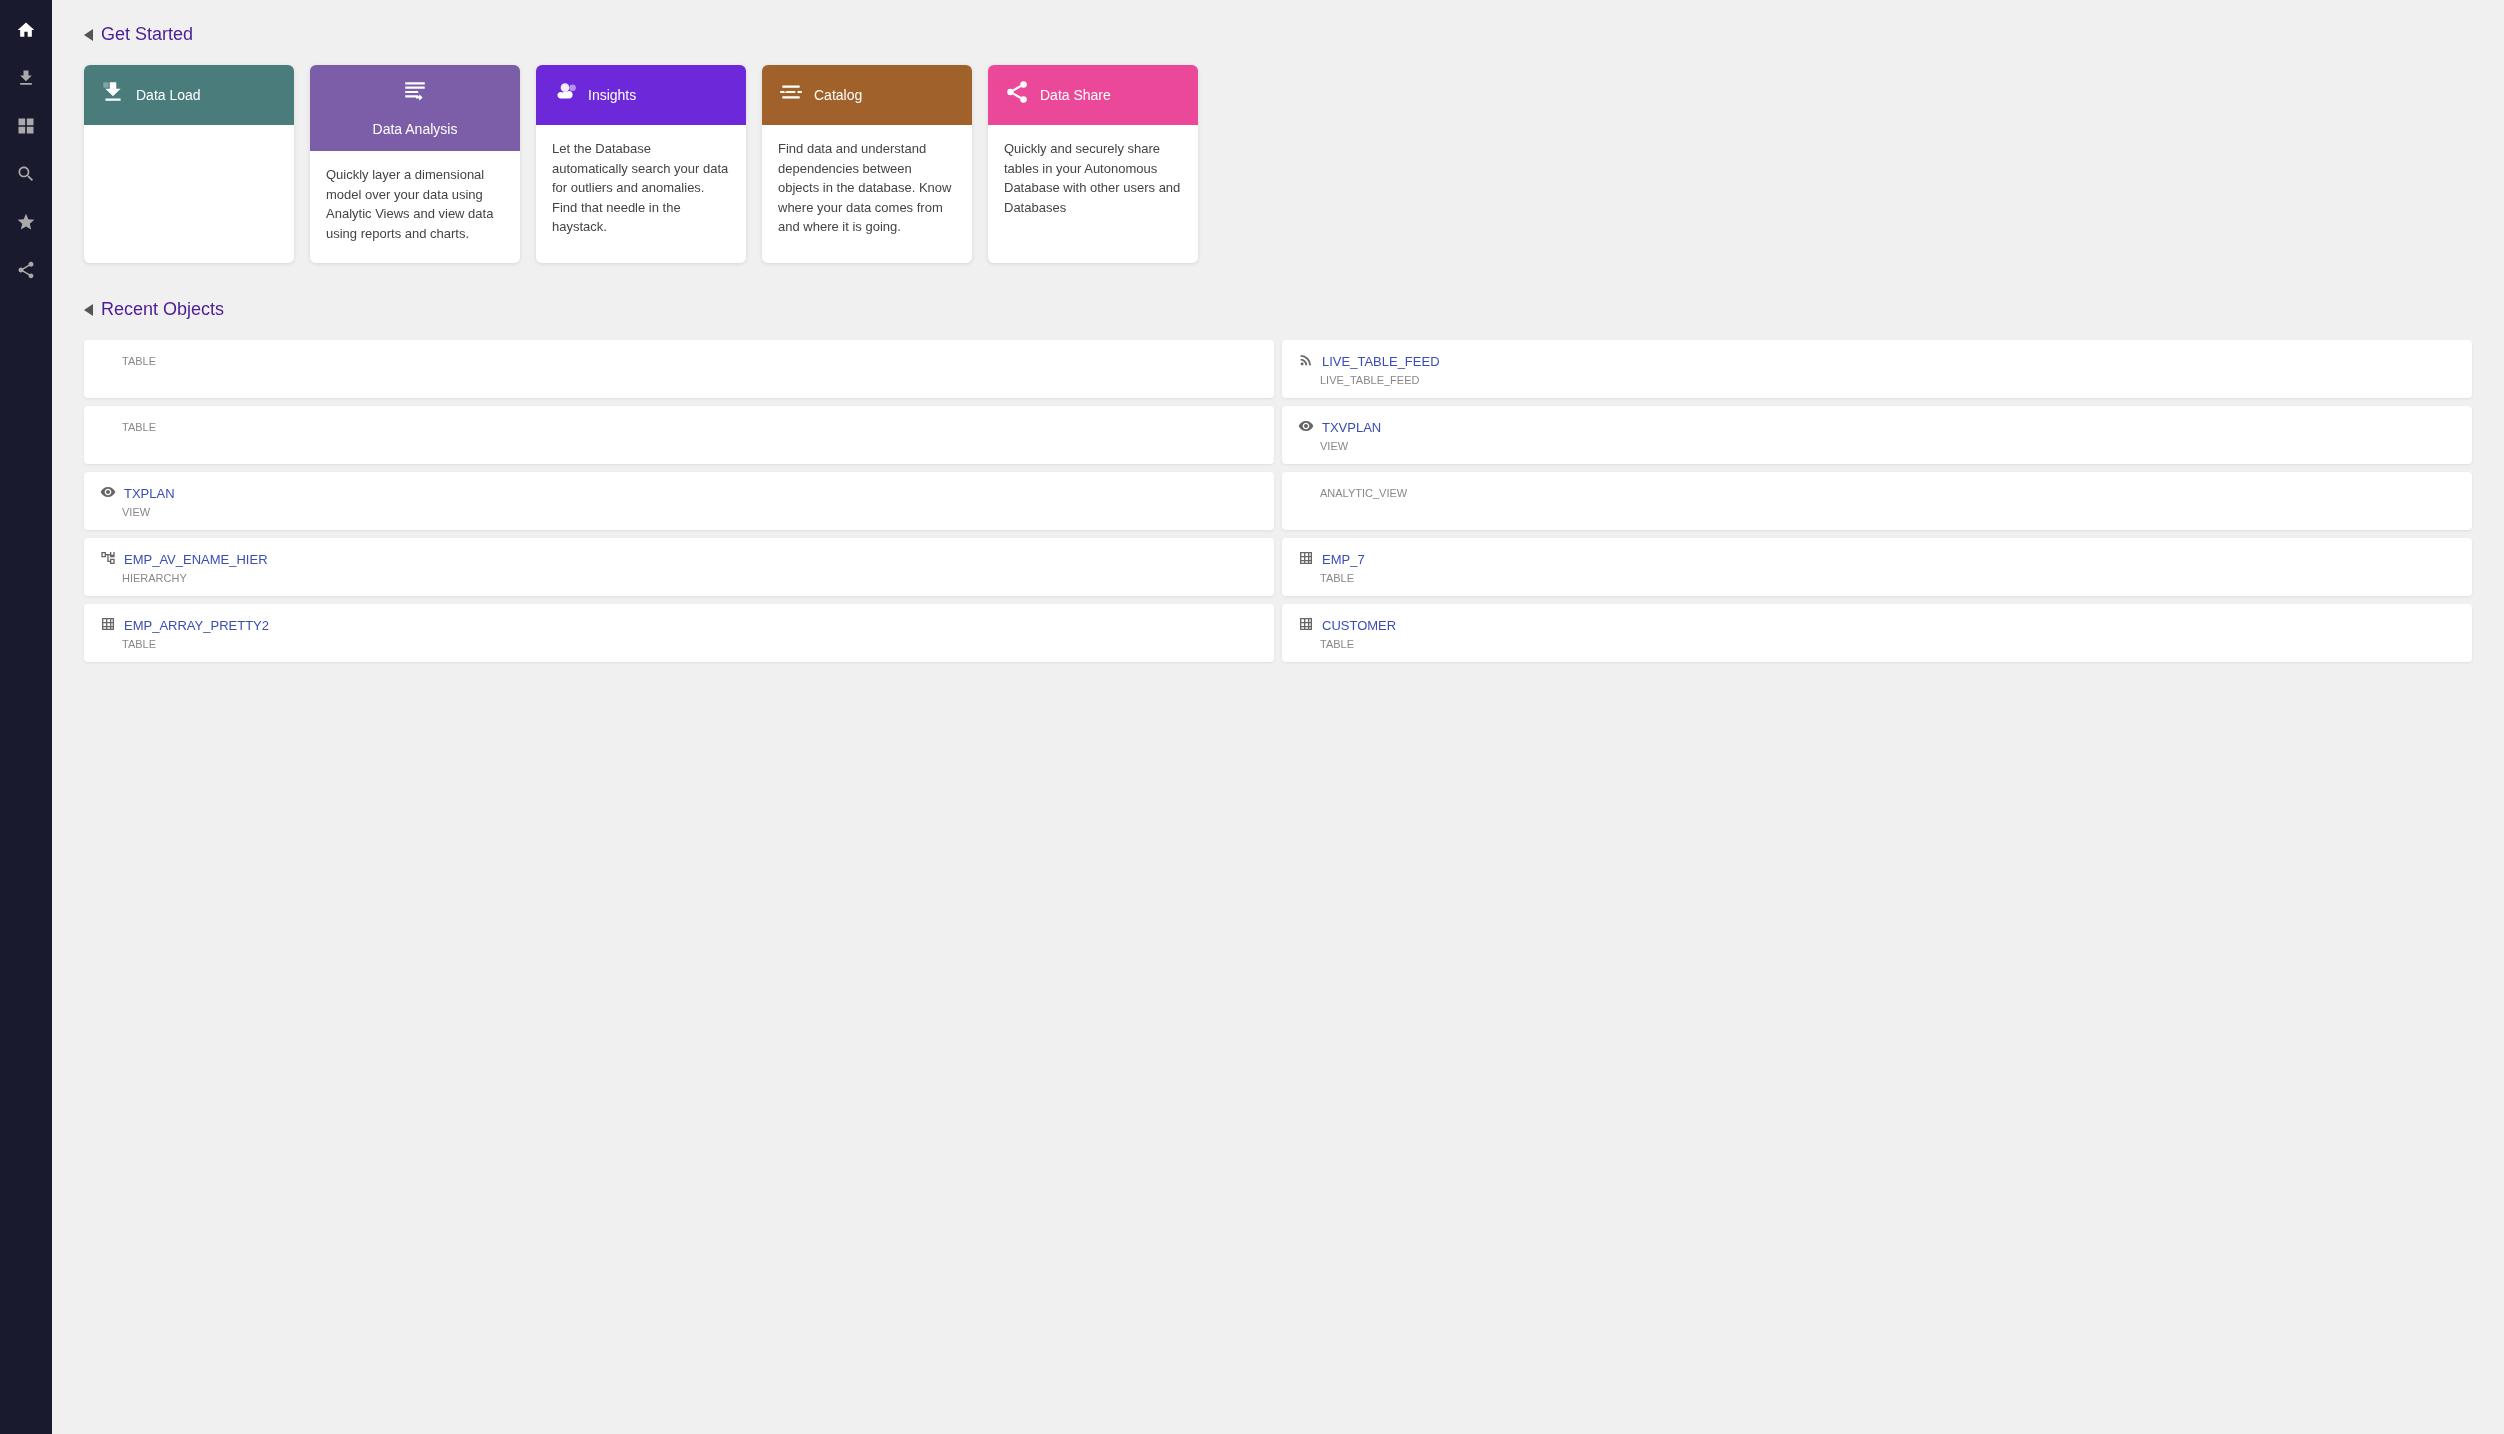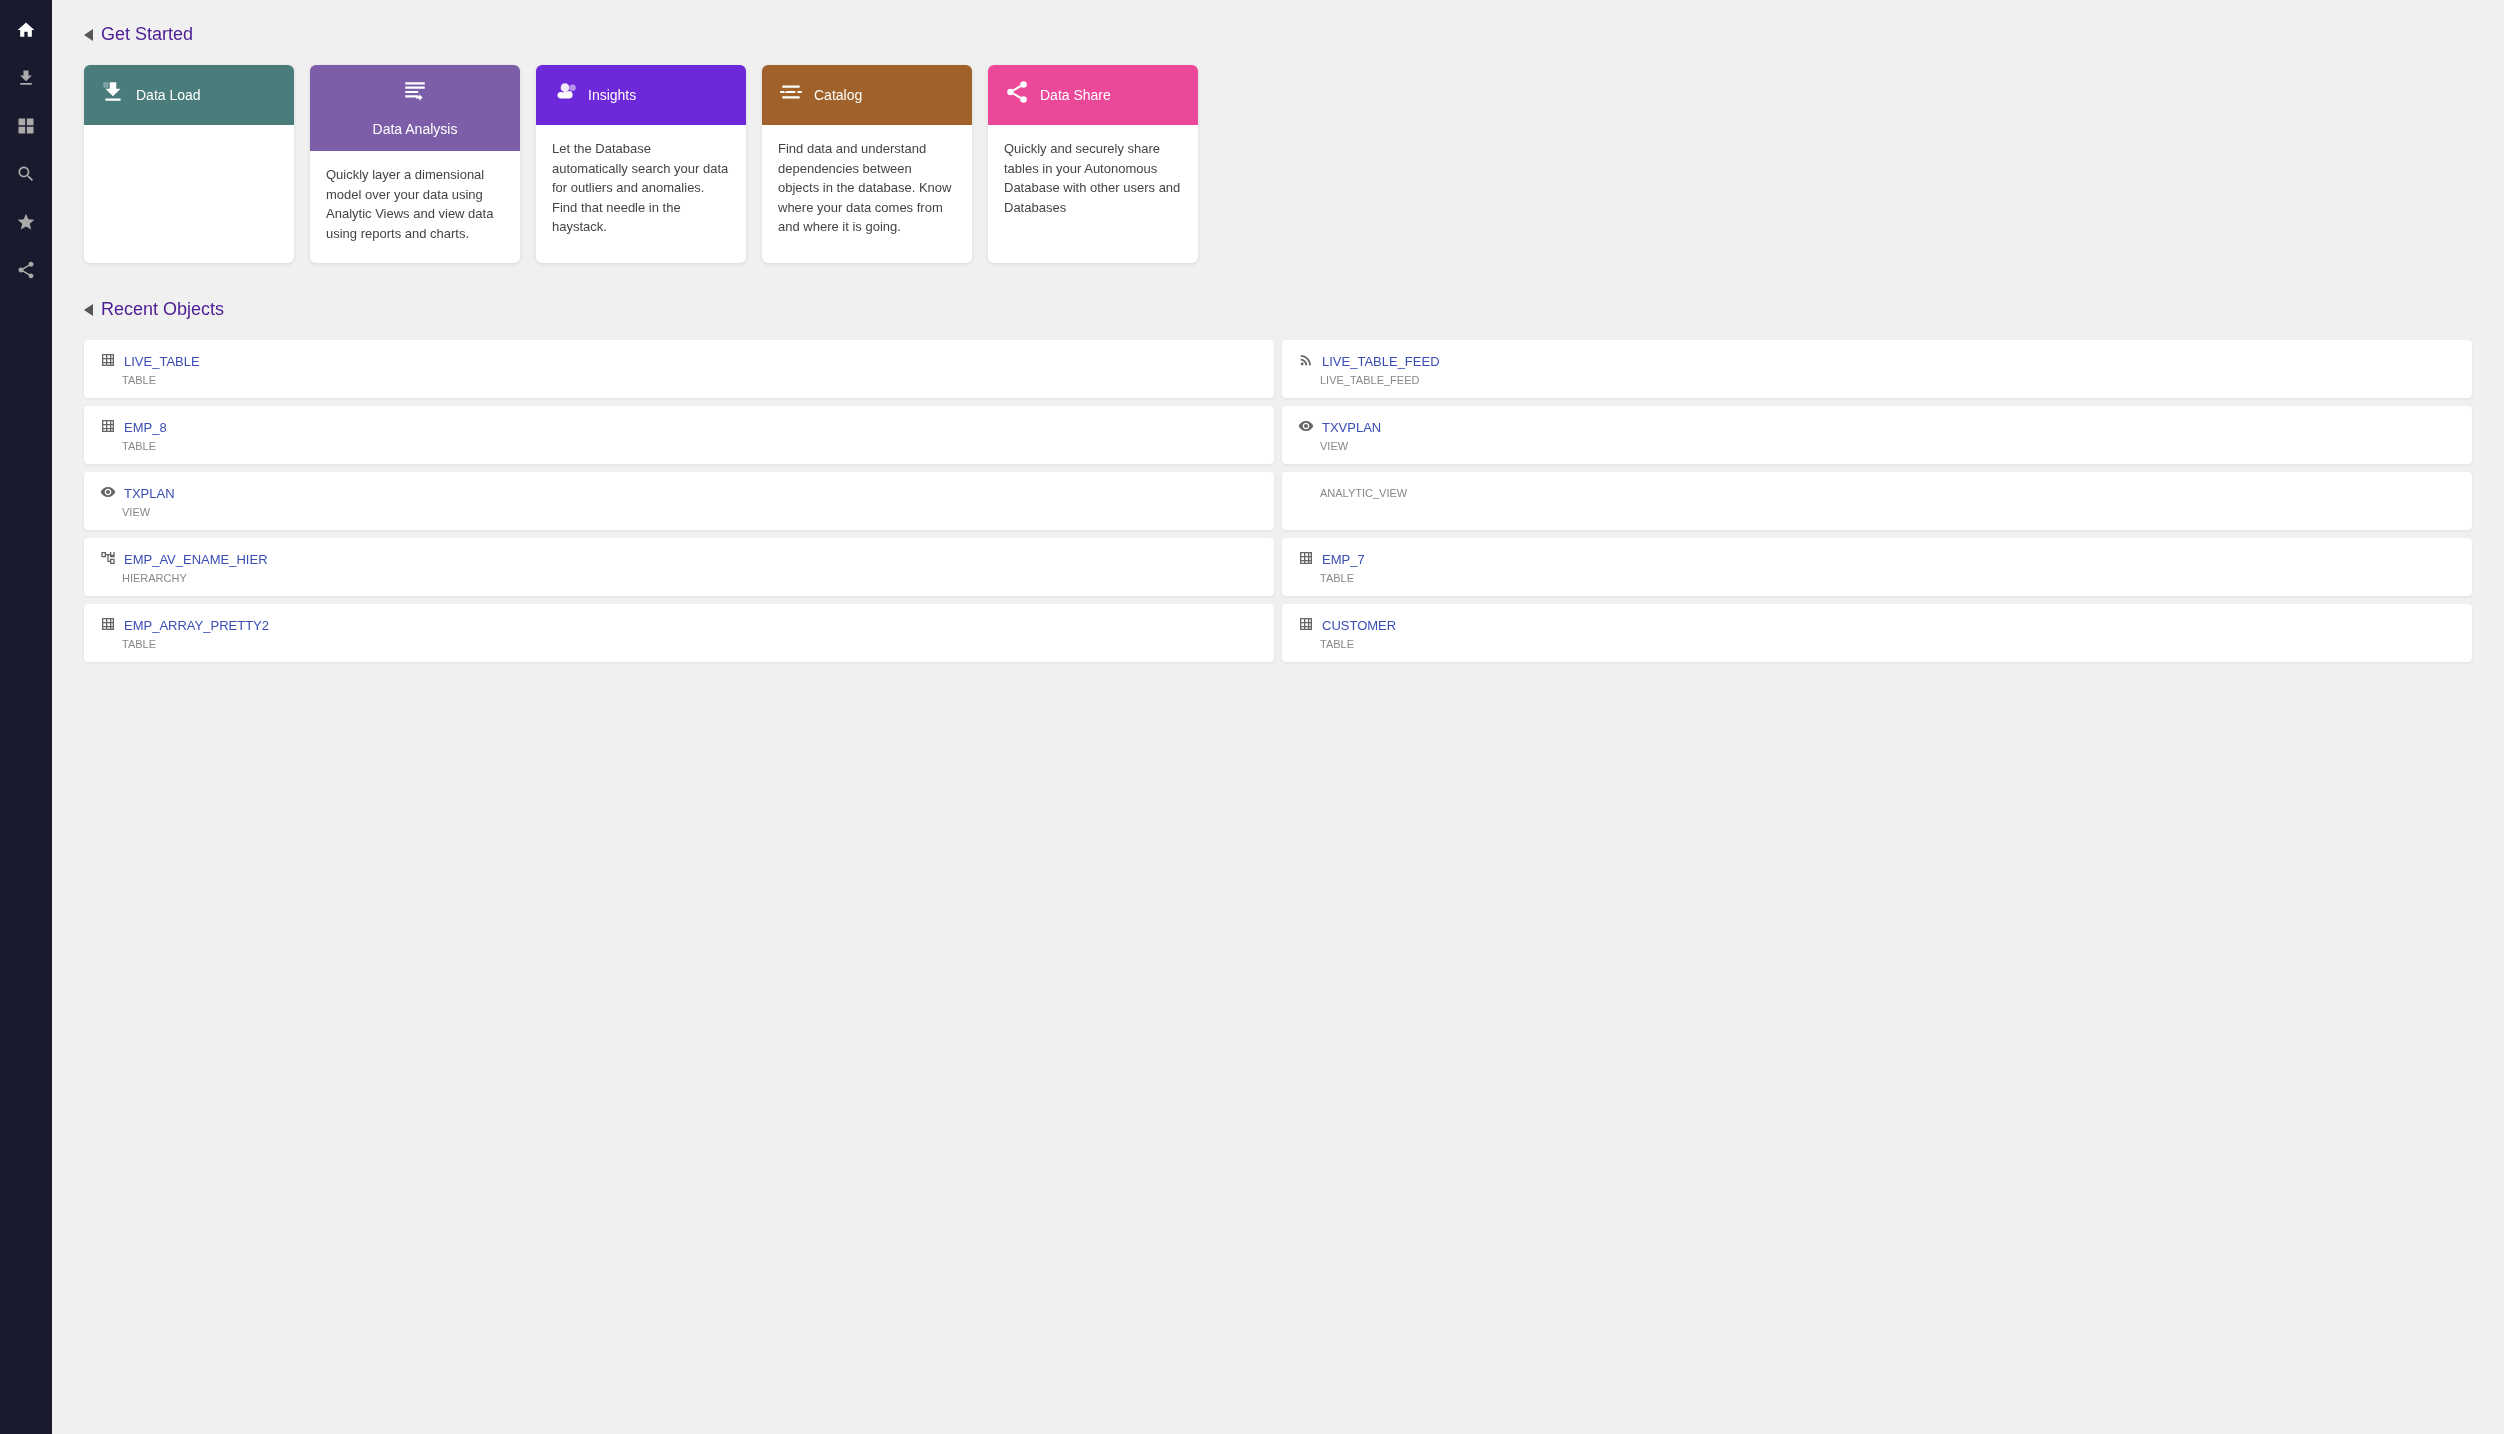--- a/index.html
+++ b/index.html
@@ -265,126 +265,110 @@
 
   <div>
     <div class="section-header">
       <span class="triangle-icon"></span>
       <span>Recent Objects</span>
     </div>
 
     <div class="recent-grid">
 
       <div class="recent-item">
+        <div class="recent-item-type">TABLE</div>
+      </div>
+
+      <div class="recent-item">
+        <div class="recent-item-name">
+          <span class="obj-icon">
+            <svg width="16" height="16" viewBox="0 0 24 24" fill="#666">
+                <path d="M6.18 15.64a2.18 2.18 0 0 1 2.18 2.18C8.36 19.01 7.38 20 6.18 20C4.98 20 4 19.01 4 17.82a2.18 2.18 0 0 1 2.18-2.18M4 4.44A15.56 15.56 0 0 1 19.56 20h-2.83A12.73 12.73 0 0 0 4 7.27V4.44m0 5.66a9.9 9.9 0 0 1 9.9 9.9h-2.83A7.07 7.07 0 0 0 4 12.93V10.1z"></path>
+              </svg>
+          </span>
+          <span>LIVE_TABLE_FEED</span>
+        </div>
+        <div class="recent-item-type">LIVE_TABLE_FEED</div>
+      </div>
+
+      <div class="recent-item">
+        <div class="recent-item-type">TABLE</div>
+      </div>
+
+      <div class="recent-item">
+        <div class="recent-item-name">
+          <span class="obj-icon">
+            <svg width="16" height="16" viewBox="0 0 24 24" fill="#666">
+                <path d="M12 4.5C7 4.5 2.73 7.61 1 12c1.73 4.39 6 7.5 11 7.5s9.27-3.11 11-7.5c-1.73-4.39-6-7.5-11-7.5zM12 17c-2.76 0-5-2.24-5-5s2.24-5 5-5 5 2.24 5 5-2.24 5-5 5zm0-8c-1.66 0-3 1.34-3 3s1.34 3 3 3 3-1.34 3-3-1.34-3-3-3z"></path>
+              </svg>
+          </span>
+          <span>TXVPLAN</span>
+        </div>
+        <div class="recent-item-type">VIEW</div>
+      </div>
+
+      <div class="recent-item">
+        <div class="recent-item-name">
+          <span class="obj-icon">
+            <svg width="16" height="16" viewBox="0 0 24 24" fill="#666">
+                <path d="M12 4.5C7 4.5 2.73 7.61 1 12c1.73 4.39 6 7.5 11 7.5s9.27-3.11 11-7.5c-1.73-4.39-6-7.5-11-7.5zM12 17c-2.76 0-5-2.24-5-5s2.24-5 5-5 5 2.24 5 5-2.24 5-5 5zm0-8c-1.66 0-3 1.34-3 3s1.34 3 3 3 3-1.34 3-3-1.34-3-3-3z"></path>
+              </svg>
+          </span>
+          <span>TXPLAN</span>
+        </div>
+        <div class="recent-item-type">VIEW</div>
+      </div>
+
+      <div class="recent-item">
+        <div class="recent-item-type">ANALYTIC_VIEW</div>
+      </div>
+
+      <div class="recent-item">
+        <div class="recent-item-name">
+          <span class="obj-icon">
+            <svg width="16" height="16" viewBox="0 0 24 24" fill="#666">
+                <path d="M22 11V3h-7v3H9V3H2v8h7V8h2v10h4v3h7v-8h-7v3h-2V8h2v3h7zM7 9H4V5h3v4zm10 6h3v4h-3v-4zm0-12h3v4h-3V3z"></path>
+              </svg>
+          </span>
+          <span>EMP_AV_ENAME_HIER</span>
+        </div>
+        <div class="recent-item-type">HIERARCHY</div>
+      </div>
+
+      <div class="recent-item">
         <div class="recent-item-name">
           <span class="obj-icon">
             <svg width="16" height="16" viewBox="0 0 24 24" fill="#666">
                 <path d="M3 3h18v18H3V3zm2 2v4h4V5H5zm6 0v4h4V5h-4zm6 0v4h2V5h-2zM5 11v4h4v-4H5zm6 0v4h4v-4h-4zm6 0v4h2v-4h-2zM5 17v2h4v-2H5zm6 0v2h4v-2h-4zm6 0v2h2v-2h-2z"></path>
               </svg>
           </span>
-          <span>LIVE_TABLE</span>
-        </div>
-        <div class="recent-item-type">TABLE</div>
-      </div>
-
-      <div class="recent-item">
-        <div class="recent-item-name">
-          <span class="obj-icon">
-            <svg width="16" height="16" viewBox="0 0 24 24" fill="#666">
-                <path d="M6.18 15.64a2.18 2.18 0 0 1 2.18 2.18C8.36 19.01 7.38 20 6.18 20C4.98 20 4 19.01 4 17.82a2.18 2.18 0 0 1 2.18-2.18M4 4.44A15.56 15.56 0 0 1 19.56 20h-2.83A12.73 12.73 0 0 0 4 7.27V4.44m0 5.66a9.9 9.9 0 0 1 9.9 9.9h-2.83A7.07 7.07 0 0 0 4 12.93V10.1z"></path>
-              </svg>
-          </span>
-          <span>LIVE_TABLE_FEED</span>
-        </div>
-        <div class="recent-item-type">LIVE_TABLE_FEED</div>
+          <span>EMP_7</span>
+        </div>
+        <div class="recent-item-type">TABLE</div>
       </div>
 
       <div class="recent-item">
         <div class="recent-item-name">
           <span class="obj-icon">
             <svg width="16" height="16" viewBox="0 0 24 24" fill="#666">
                 <path d="M3 3h18v18H3V3zm2 2v4h4V5H5zm6 0v4h4V5h-4zm6 0v4h2V5h-2zM5 11v4h4v-4H5zm6 0v4h4v-4h-4zm6 0v4h2v-4h-2zM5 17v2h4v-2H5zm6 0v2h4v-2h-4zm6 0v2h2v-2h-2z"></path>
               </svg>
           </span>
-          <span>EMP_8</span>
-        </div>
-        <div class="recent-item-type">TABLE</div>
-      </div>
-
-      <div class="recent-item">
-        <div class="recent-item-name">
-          <span class="obj-icon">
-            <svg width="16" height="16" viewBox="0 0 24 24" fill="#666">
-                <path d="M12 4.5C7 4.5 2.73 7.61 1 12c1.73 4.39 6 7.5 11 7.5s9.27-3.11 11-7.5c-1.73-4.39-6-7.5-11-7.5zM12 17c-2.76 0-5-2.24-5-5s2.24-5 5-5 5 2.24 5 5-2.24 5-5 5zm0-8c-1.66 0-3 1.34-3 3s1.34 3 3 3 3-1.34 3-3-1.34-3-3-3z"></path>
-              </svg>
-          </span>
-          <span>TXVPLAN</span>
-        </div>
-        <div class="recent-item-type">VIEW</div>
-      </div>
-
-      <div class="recent-item">
-        <div class="recent-item-name">
-          <span class="obj-icon">
-            <svg width="16" height="16" viewBox="0 0 24 24" fill="#666">
-                <path d="M12 4.5C7 4.5 2.73 7.61 1 12c1.73 4.39 6 7.5 11 7.5s9.27-3.11 11-7.5c-1.73-4.39-6-7.5-11-7.5zM12 17c-2.76 0-5-2.24-5-5s2.24-5 5-5 5 2.24 5 5-2.24 5-5 5zm0-8c-1.66 0-3 1.34-3 3s1.34 3 3 3 3-1.34 3-3-1.34-3-3-3z"></path>
-              </svg>
-          </span>
-          <span>TXPLAN</span>
-        </div>
-        <div class="recent-item-type">VIEW</div>
-      </div>
-
-      <div class="recent-item">
-        <div class="recent-item-type">ANALYTIC_VIEW</div>
-      </div>
-
-      <div class="recent-item">
-        <div class="recent-item-name">
-          <span class="obj-icon">
-            <svg width="16" height="16" viewBox="0 0 24 24" fill="#666">
-                <path d="M22 11V3h-7v3H9V3H2v8h7V8h2v10h4v3h7v-8h-7v3h-2V8h2v3h7zM7 9H4V5h3v4zm10 6h3v4h-3v-4zm0-12h3v4h-3V3z"></path>
-              </svg>
-          </span>
-          <span>EMP_AV_ENAME_HIER</span>
-        </div>
-        <div class="recent-item-type">HIERARCHY</div>
+          <span>EMP_ARRAY_PRETTY2</span>
+        </div>
+        <div class="recent-item-type">TABLE</div>
       </div>
 
       <div class="recent-item">
         <div class="recent-item-name">
           <span class="obj-icon">
             <svg width="16" height="16" viewBox="0 0 24 24" fill="#666">
                 <path d="M3 3h18v18H3V3zm2 2v4h4V5H5zm6 0v4h4V5h-4zm6 0v4h2V5h-2zM5 11v4h4v-4H5zm6 0v4h4v-4h-4zm6 0v4h2v-4h-2zM5 17v2h4v-2H5zm6 0v2h4v-2h-4zm6 0v2h2v-2h-2z"></path>
               </svg>
           </span>
-          <span>EMP_7</span>
-        </div>
-        <div class="recent-item-type">TABLE</div>
-      </div>
-
-      <div class="recent-item">
-        <div class="recent-item-name">
-          <span class="obj-icon">
-            <svg width="16" height="16" viewBox="0 0 24 24" fill="#666">
-                <path d="M3 3h18v18H3V3zm2 2v4h4V5H5zm6 0v4h4V5h-4zm6 0v4h2V5h-2zM5 11v4h4v-4H5zm6 0v4h4v-4h-4zm6 0v4h2v-4h-2zM5 17v2h4v-2H5zm6 0v2h4v-2h-4zm6 0v2h2v-2h-2z"></path>
-              </svg>
-          </span>
-          <span>EMP_ARRAY_PRETTY2</span>
-        </div>
-        <div class="recent-item-type">TABLE</div>
-      </div>
-
-      <div class="recent-item">
-        <div class="recent-item-name">
-          <span class="obj-icon">
-            <svg width="16" height="16" viewBox="0 0 24 24" fill="#666">
-                <path d="M3 3h18v18H3V3zm2 2v4h4V5H5zm6 0v4h4V5h-4zm6 0v4h2V5h-2zM5 11v4h4v-4H5zm6 0v4h4v-4h-4zm6 0v4h2v-4h-2zM5 17v2h4v-2H5zm6 0v2h4v-2h-4zm6 0v2h2v-2h-2z"></path>
-              </svg>
-          </span>
           <span>CUSTOMER</span>
         </div>
         <div class="recent-item-type">TABLE</div>
       </div>
 
     </div>
   </div>
 
 </div>
 

